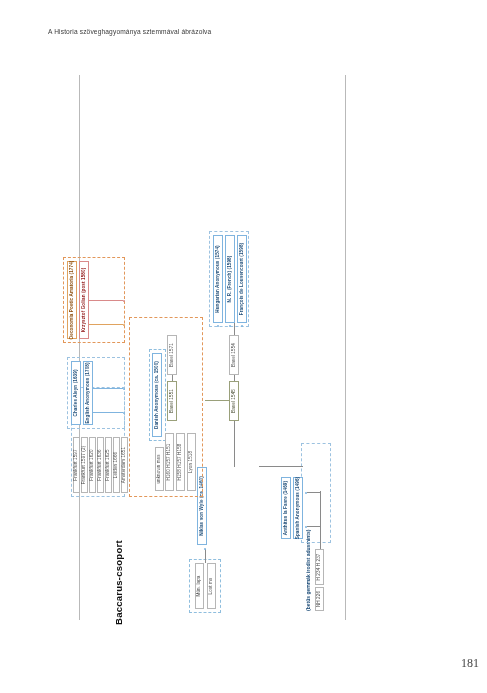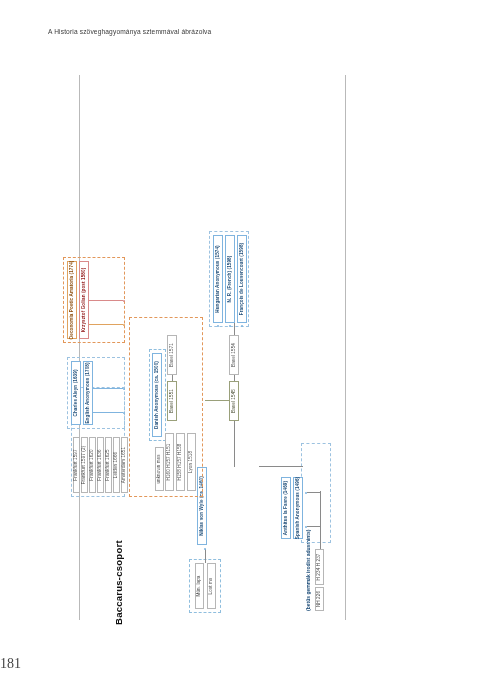--- a/index.html
+++ b/index.html
@@ -26,23 +26,23 @@
     font-size: 6.6px;
     letter-spacing: 0.15px;
     color: #3a3a3a;
     white-space: nowrap;
   }
   .folio {
     position: absolute;
     left: 0;
     right: 8px;
     top: 656px;
-    text-align: left;
+    text-align: right;
     font-family: "Liberation Serif", serif;
-    font-size: 14px;
+    font-size: 12px;
     color: #444;
   }
 
   
   .rule {
     position: absolute;
     width: 1px;
     background: #b9b9b9;
   }
   .rule-left  { left: 79px;  top: 75px;  height: 545px; }

